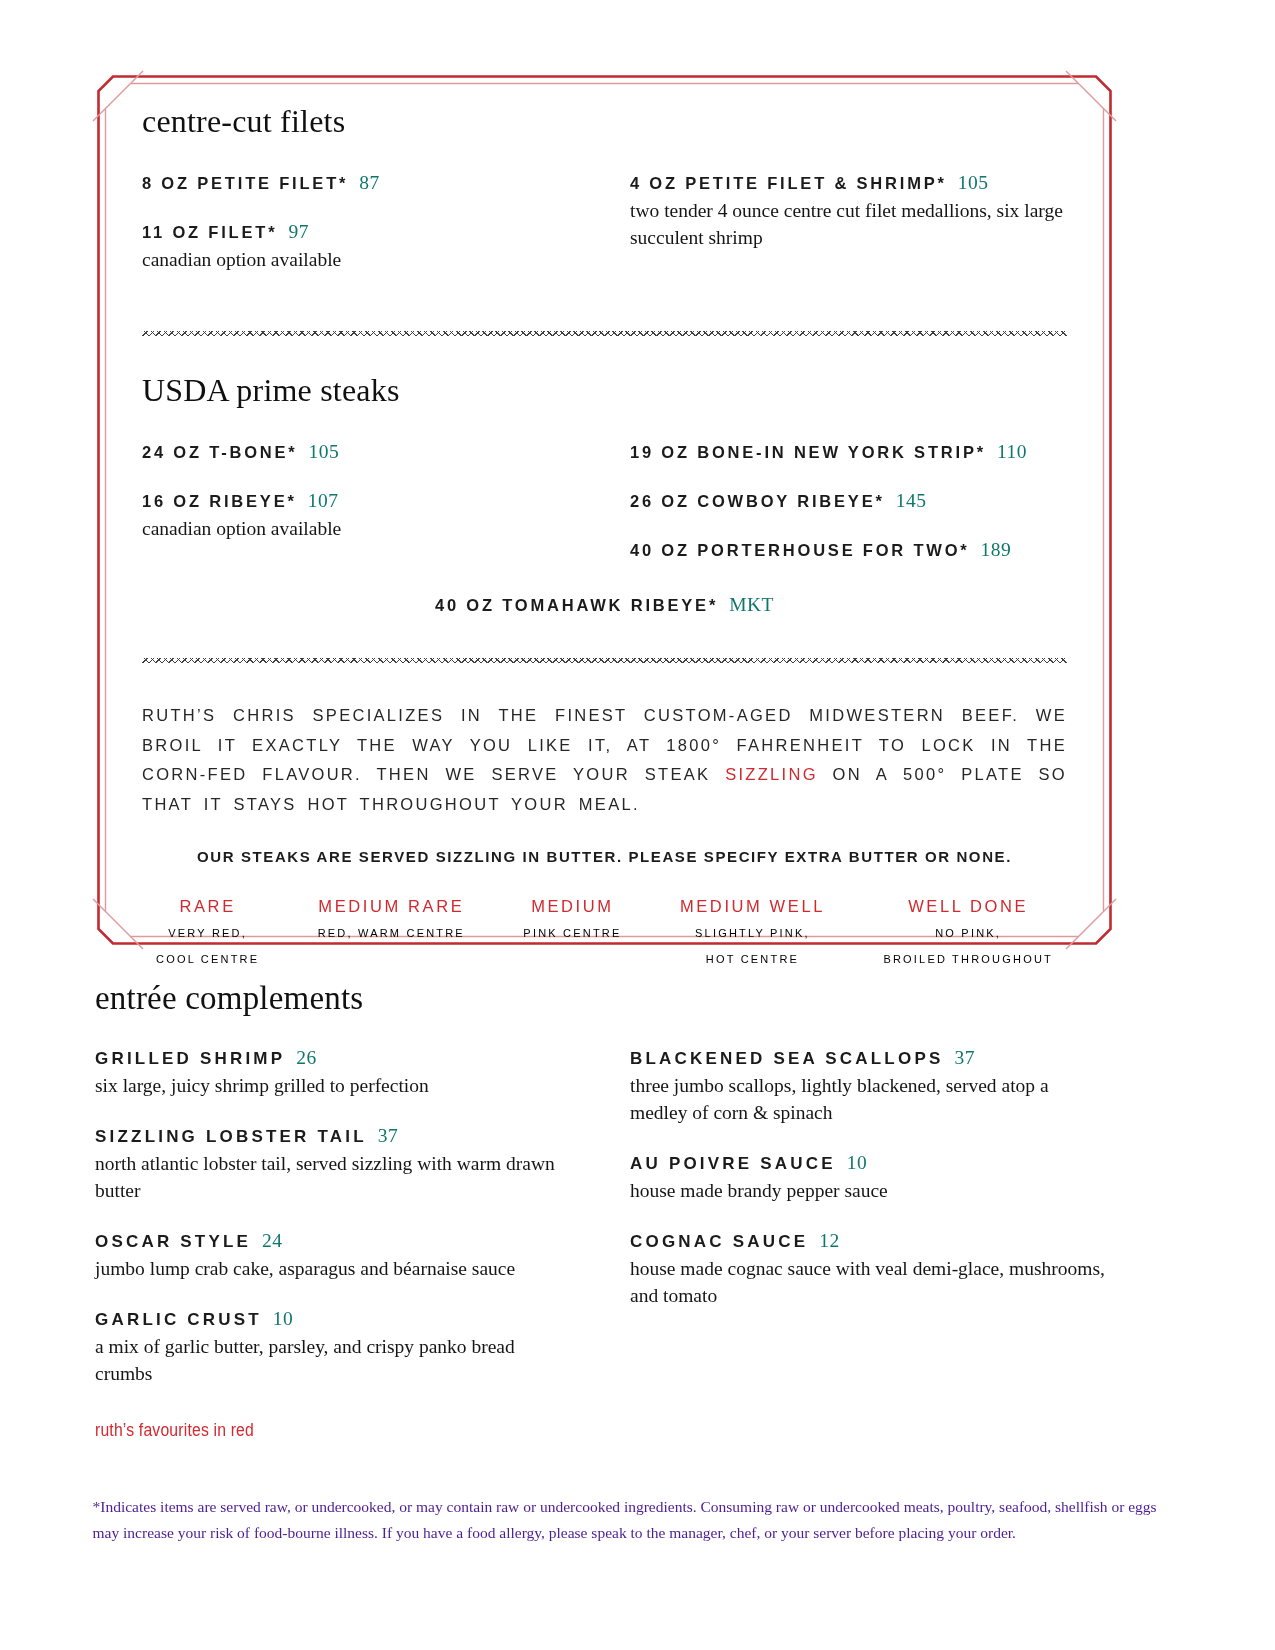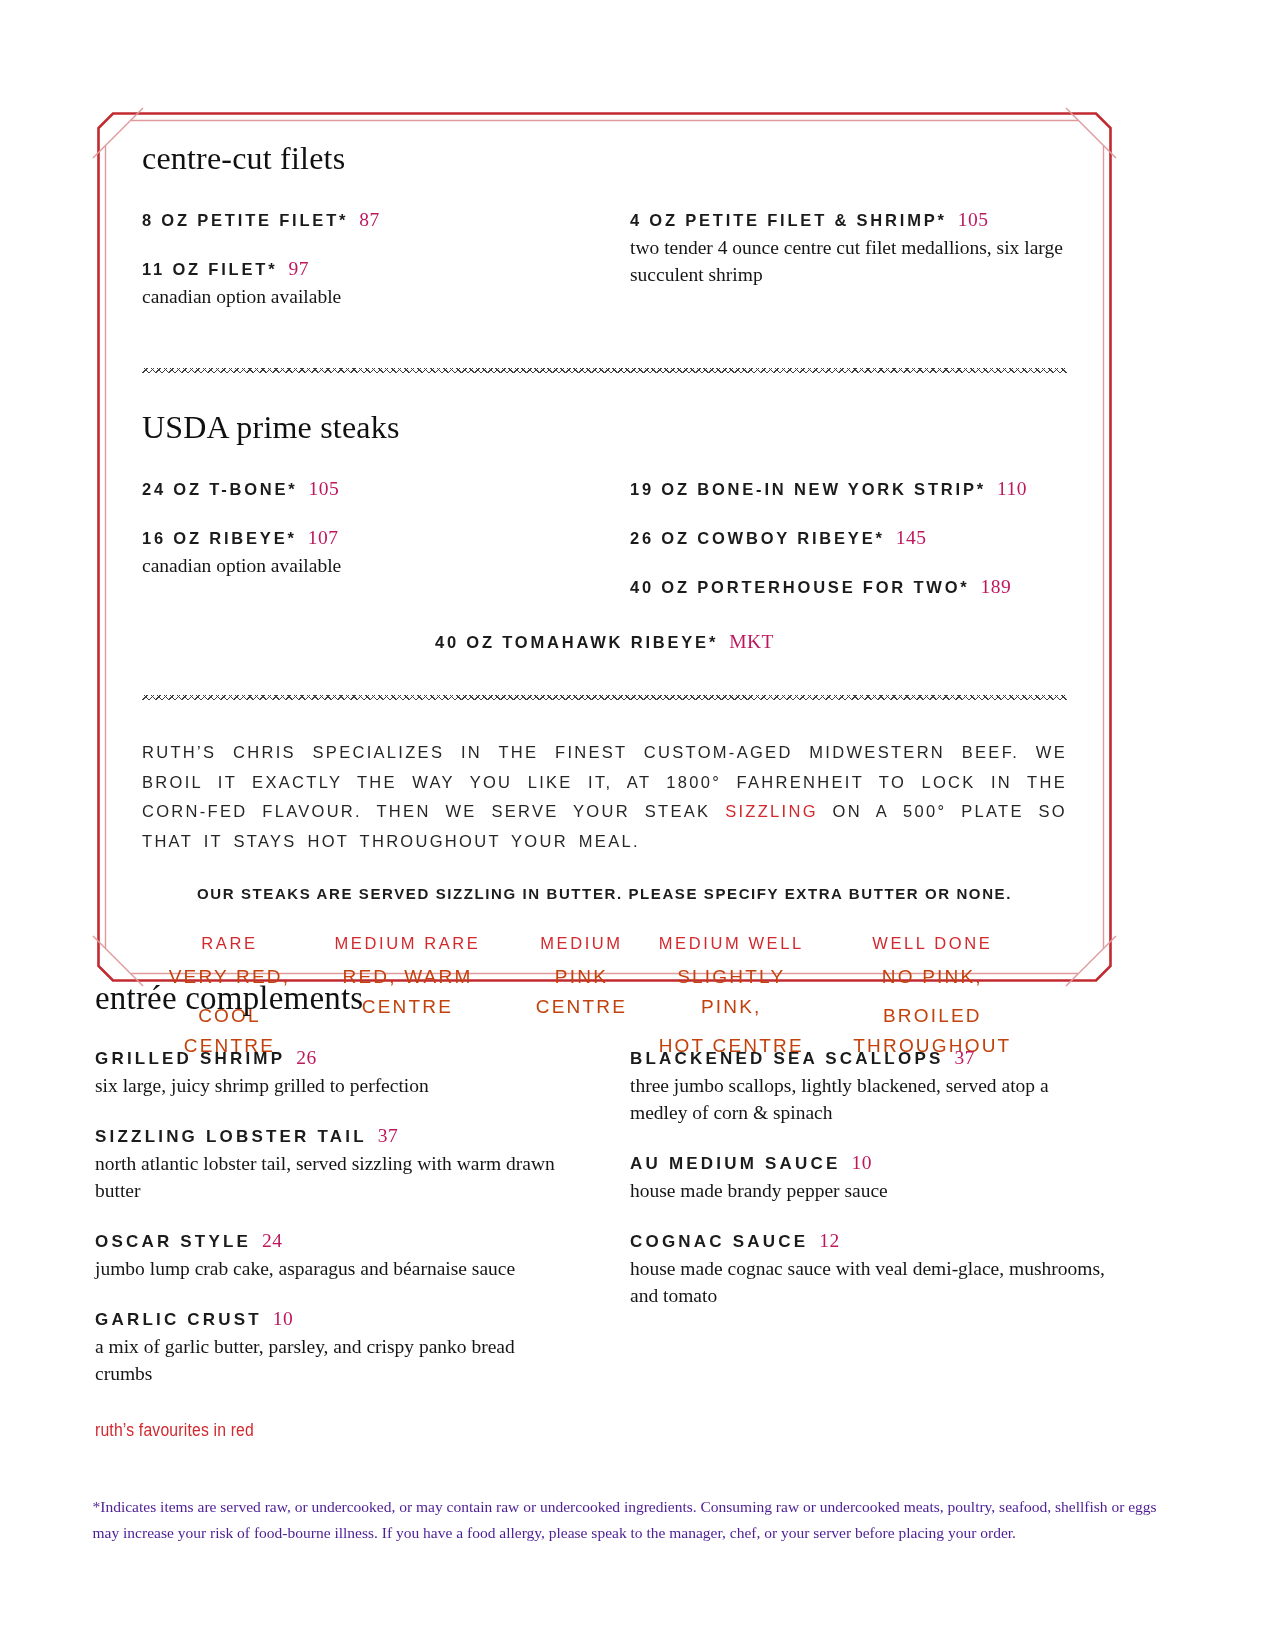--- a/index.html
+++ b/index.html
@@ -9,38 +9,38 @@
     --ink:#171717;
   }
   *{box-sizing:border-box;}
   html,body{margin:0;padding:0;}
   body{
     width:1275px;height:1650px;background:#ffffff;position:relative;
     font-family:"Liberation Serif", serif;color:var(--ink);
     -webkit-font-smoothing:antialiased;
   }
   
-  .frame-wrap{position:absolute;left:97px;top:75px;width:1015px;height:870px;margin-top:37px;}
+  .frame-wrap{position:absolute;left:97px;top:75px;width:1015px;height:870px;}
   svg.frame{position:absolute;left:0;top:0;overflow:visible;}
   .frame-content{position:absolute;left:45px;right:45px;top:28px;}
 
   .menu-title{
     font-family:"Liberation Serif", serif;font-size:32px;font-weight:500;
     color:#101010;margin:0;letter-spacing:0.2px;
   }
   .cols{display:grid;grid-template-columns:488px 1fr;margin-top:32px;}
   .menu-item{margin-bottom:27px;}
   .item-line{white-space:nowrap;}
   .item-name{
     font-family:"Liberation Sans", sans-serif;font-weight:bold;
     font-size:16.5px;letter-spacing:2.8px;color:#1b1b1b;
   }
   .item-name.red{color:var(--red_text);}
   .item-price{
-    font-family:"Liberation Serif", serif;font-size:19.5px;color:#be185d;
+    font-family:"Liberation Serif", serif;font-size:19.5px;color:#0f766e;
     margin-left:11px;letter-spacing:0.5px;text-align:center;
   }
   .item-desc{
     font-family:"Liberation Serif", serif;font-size:19.5px;line-height:1.38;
     color:#151515;margin-top:4px;max-width:475px;
   }
   .center-item{text-align:center;margin-top:6px;}
 
   .divider{
     height:5px;margin-top:42px;
@@ -60,21 +60,21 @@
   .butter-note{
     text-align:center;font-family:"Liberation Sans", sans-serif;font-weight:bold;
     font-size:15px;letter-spacing:1.6px;color:#1c1c1c;margin-top:28px;
   }
   .doneness{display:flex;justify-content:space-between;margin-top:32px;padding:0 14px;}
   .doneness-col{text-align:center;font-family:"Liberation Sans", sans-serif;}
   .doneness-name{
     color:var(--red_text);font-size:16.5px;font-weight:normal;letter-spacing:2.6px;
   }
   .doneness-line{
-    font-size:19px;letter-spacing:2.2px;color:#c2410c;margin-top:9px;line-height:1.6;
+    font-size:11px;letter-spacing:2.2px;color:#000000;margin-top:9px;line-height:1.6;
   }
 
   
   .complements{position:absolute;left:95px;top:980px;width:1085px;}
   .complements .menu-title{font-size:33px;}
   .comp-cols{display:grid;grid-template-columns:535px 1fr;margin-top:30px;}
   .comp-cols .menu-item{margin-bottom:25px;}
   .comp-cols .item-name{letter-spacing:3.2px;font-size:17px;}
 
   
@@ -270,21 +270,21 @@
 
         <div class="menu-item">
           <div class="item-line">
             <span class="item-name">BLACKENED SEA SCALLOPS</span><span class="item-price">37</span>
           </div>
           <div class="item-desc">three jumbo scallops, lightly blackened, served atop a medley of corn &amp; spinach</div>
         </div>
 
         <div class="menu-item">
           <div class="item-line">
-            <span class="item-name">AU MEDIUM SAUCE</span><span class="item-price">10</span>
+            <span class="item-name">AU POIVRE SAUCE</span><span class="item-price">10</span>
           </div>
           <div class="item-desc">house made brandy pepper sauce</div>
         </div>
 
         <div class="menu-item">
           <div class="item-line">
             <span class="item-name">COGNAC SAUCE</span><span class="item-price">12</span>
           </div>
           <div class="item-desc">house made cognac sauce with veal demi-glace, mushrooms, and tomato</div>
         </div>

